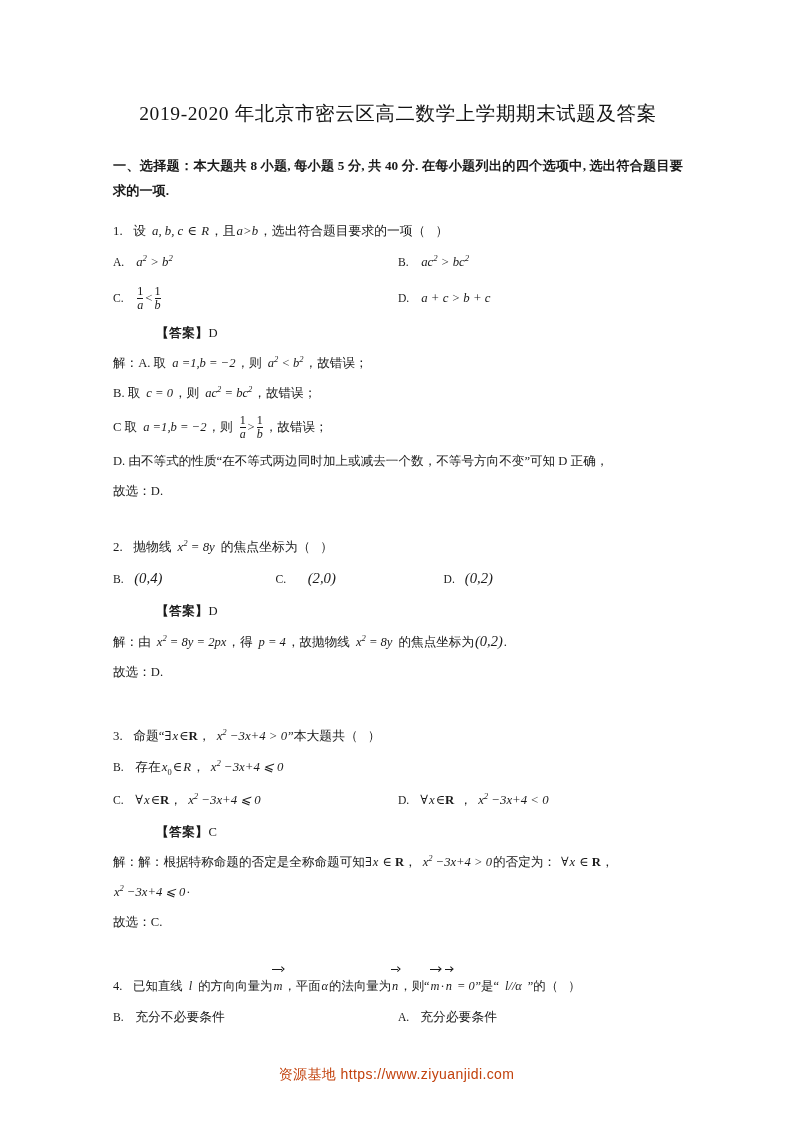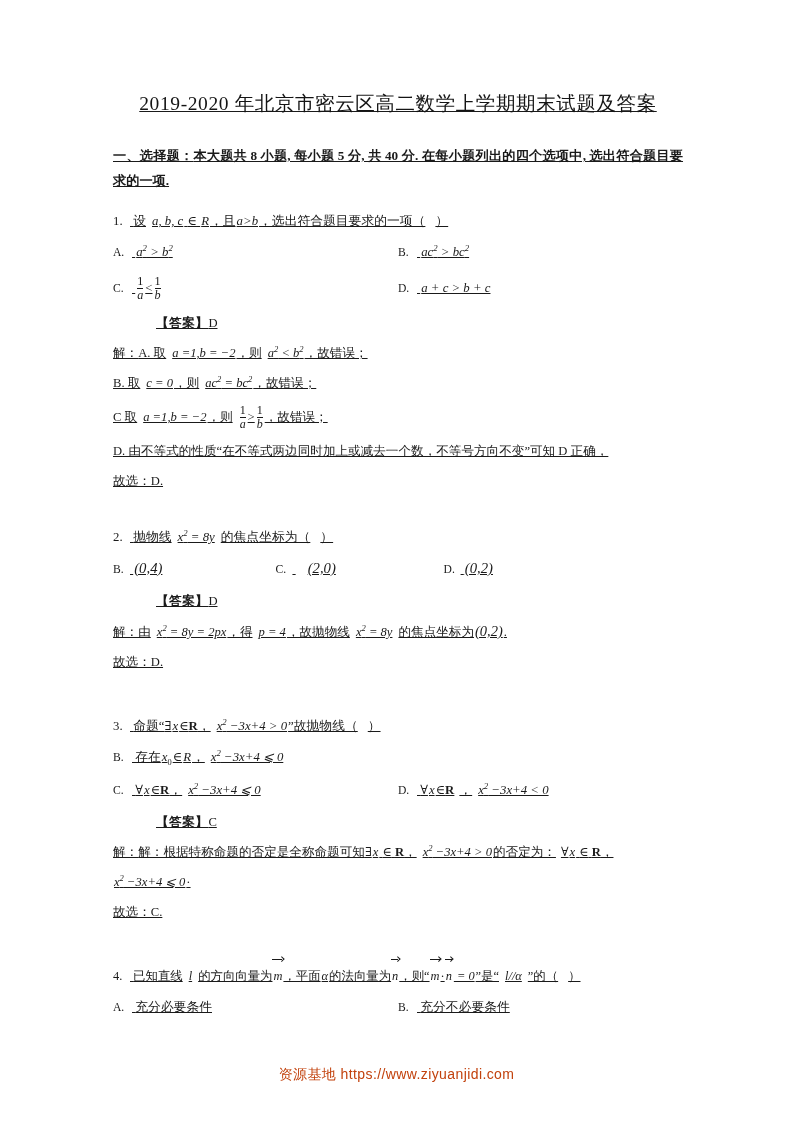--- a/index.html
+++ b/index.html
@@ -18,23 +18,22 @@
   .page {
     position: absolute;
     left: 0; top: 0;
     width: 793px;
     height: 1122px;
     background: #fff;
   }
   .content {
     position: absolute;
     left: 113px;
-    top: 90px;
+    top: 100px;
     width: 570px;
-    text-decoration: underline;
   }
 
   
   .doc-title {
     font-size: 19.5px;
     font-weight: normal;
     letter-spacing: 0.6px;
     text-align: center;
     margin: 0 0 26px 0;
     white-space: nowrap;
@@ -245,21 +244,21 @@
       </div>
 
       <div class="sol-line">故选：D.</div>
     </div>
 
     <div class="gap-lg"></div>
 
     <div class="question-block">
       <div class="q-stem">
         <span class="q-num">3.</span>
-        <span>命题“</span><span class="mu">∃</span><span class="m">x</span><span class="mu">∈</span><span class="bb">R</span>，<span class="sp"></span><span class="m">x<sup class="ex">2</sup> −3x+4 &gt; 0</span><span>”故抛物线（</span><span class="sp"></span><span class="sp"></span><span>）</span>
+        <span>命题“</span><span class="mu">∃</span><span class="m">x</span><span class="mu">∈</span><span class="bb">R</span>，<span class="sp"></span><span class="m">x<sup class="ex">2</sup> −3x+4 &gt; 0</span><span>”本大题共（</span><span class="sp"></span><span class="sp"></span><span>）</span>
       </div>
 
       <div class="options-row two-col">
         <div class="opt">
           <span class="lab">B.</span>
           存在<span class="m">x<sub class="sb">0</sub></span><span class="mu">∈</span><span class="m">R</span>，<span class="sp"></span><span class="m">x<sup class="ex">2</sup> −3x+4 ⩽ 0</span>
         </div>
       </div>
 
       <div class="options-row two-col">
@@ -289,26 +288,26 @@
     <div class="gap-lg"></div>
 
     <div class="question-block">
       <div class="q-stem" style="font-size:12.4px;">
         <span class="q-num">4.</span>
         <span>已知直线</span><span class="sp"></span><span class="m">l</span><span class="sp"></span><span>的方向向量为</span><span class="vec">m</span><span>，平面</span><span class="m mu" style="font-style:italic;">α</span><span>的法向量为</span><span class="vec">n</span><span>，则“</span><span class="vec">m</span><span class="mu">·</span><span class="vec">n</span><span class="m"> = 0</span><span>”是“</span><span class="sp"></span><span class="m">l//α</span><span class="sp"></span><span>”的（</span><span class="sp"></span><span class="sp"></span><span>）</span>
       </div>
 
       <div class="options-row two-col">
         <div class="opt">
+          <span class="lab">B.</span>
+          <span>充分不必要条件</span>
+        </div>
+        <div class="opt">
           <span class="lab">A.</span>
           <span>充分必要条件</span>
         </div>
-        <div class="opt">
-          <span class="lab">B.</span>
-          <span>充分不必要条件</span>
-        </div>
       </div>
     </div>
 
   </div>
 
   <div class="footer-watermark">资源基地 https://www.ziyuanjidi.com</div>
 </div>
 
 </body></html>

